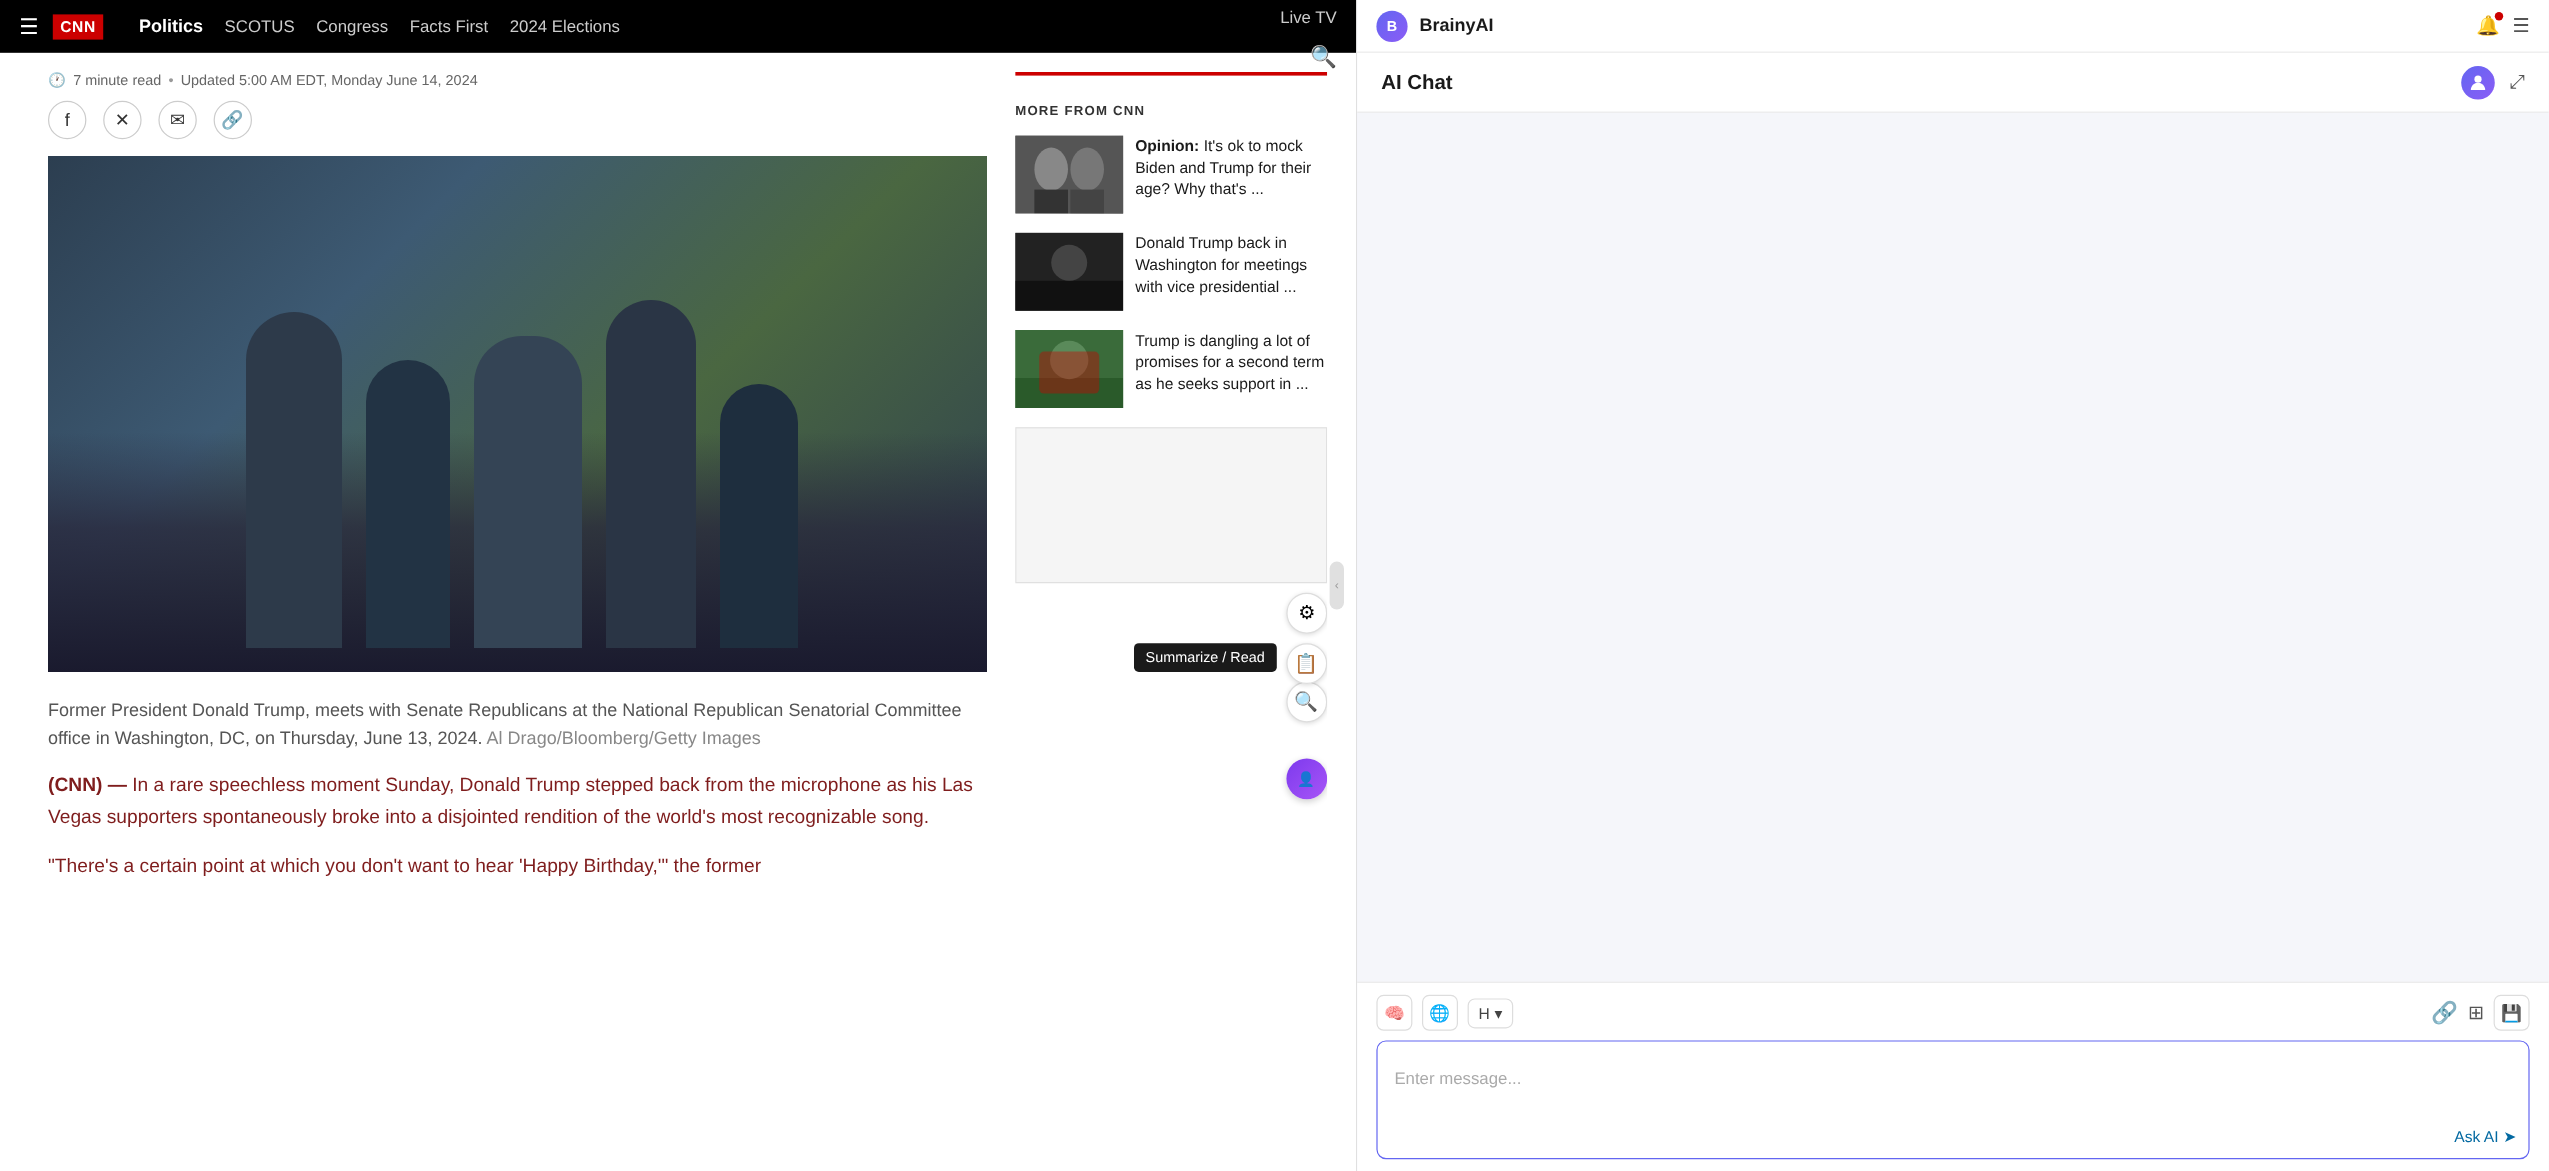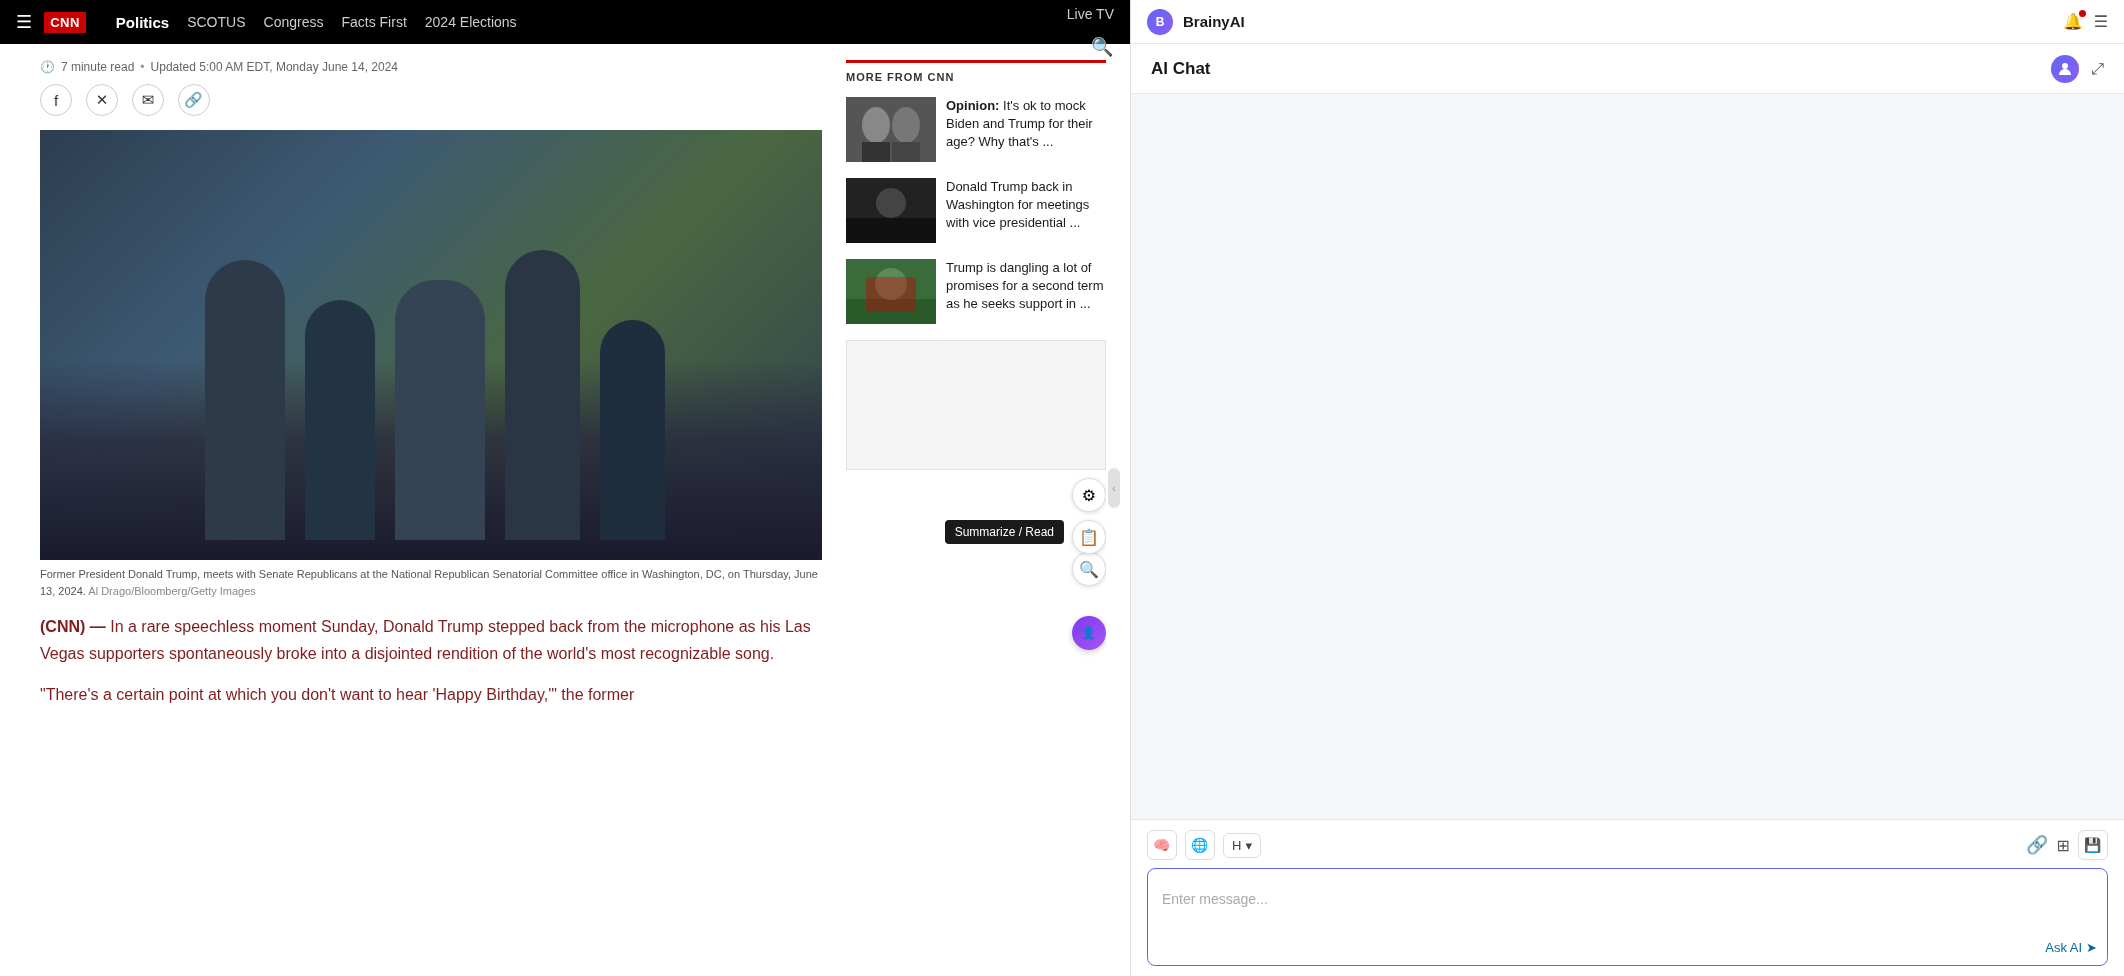--- a/index.html
+++ b/index.html
@@ -138,23 +138,23 @@
       background: #1a1a2e;
       border-radius: 40px 40px 0 0;
     }
     .figure-1 { width: 80px; height: 280px; background: #2d3a4a; }
     .figure-2 { width: 70px; height: 240px; background: #223344; }
     .figure-3 { width: 90px; height: 260px; background: #344455; }
     .figure-4 { width: 75px; height: 290px; background: #2a3545; }
     .figure-5 { width: 65px; height: 220px; background: #1e2e3e; }
 
     .image-caption {
-      font-size: 11px;
+      font-size: 15px;
       color: #555;
-      margin-top: 6px;
+      margin-top: 22px;
       line-height: 1.5;
       max-width: 790px;
     }
     .image-credit { color: #888; }
 
     
     .article-text-body {
       margin-top: 14px;
       max-width: 790px;
     }
@@ -185,21 +185,21 @@
     }
 
     
     .more-from-cnn-label {
       font-size: 11px;
       font-weight: 700;
       color: #333;
       text-transform: uppercase;
       letter-spacing: 1px;
       border-top: 3px solid #cc0000;
-      padding-top: 8px;
+      padding-top: 24px;
       margin-bottom: 14px;
     }
     .sidebar-card {
       display: flex;
       gap: 10px;
       margin-bottom: 16px;
       cursor: pointer;
       justify-content: center;
     }
     .sidebar-thumb {

